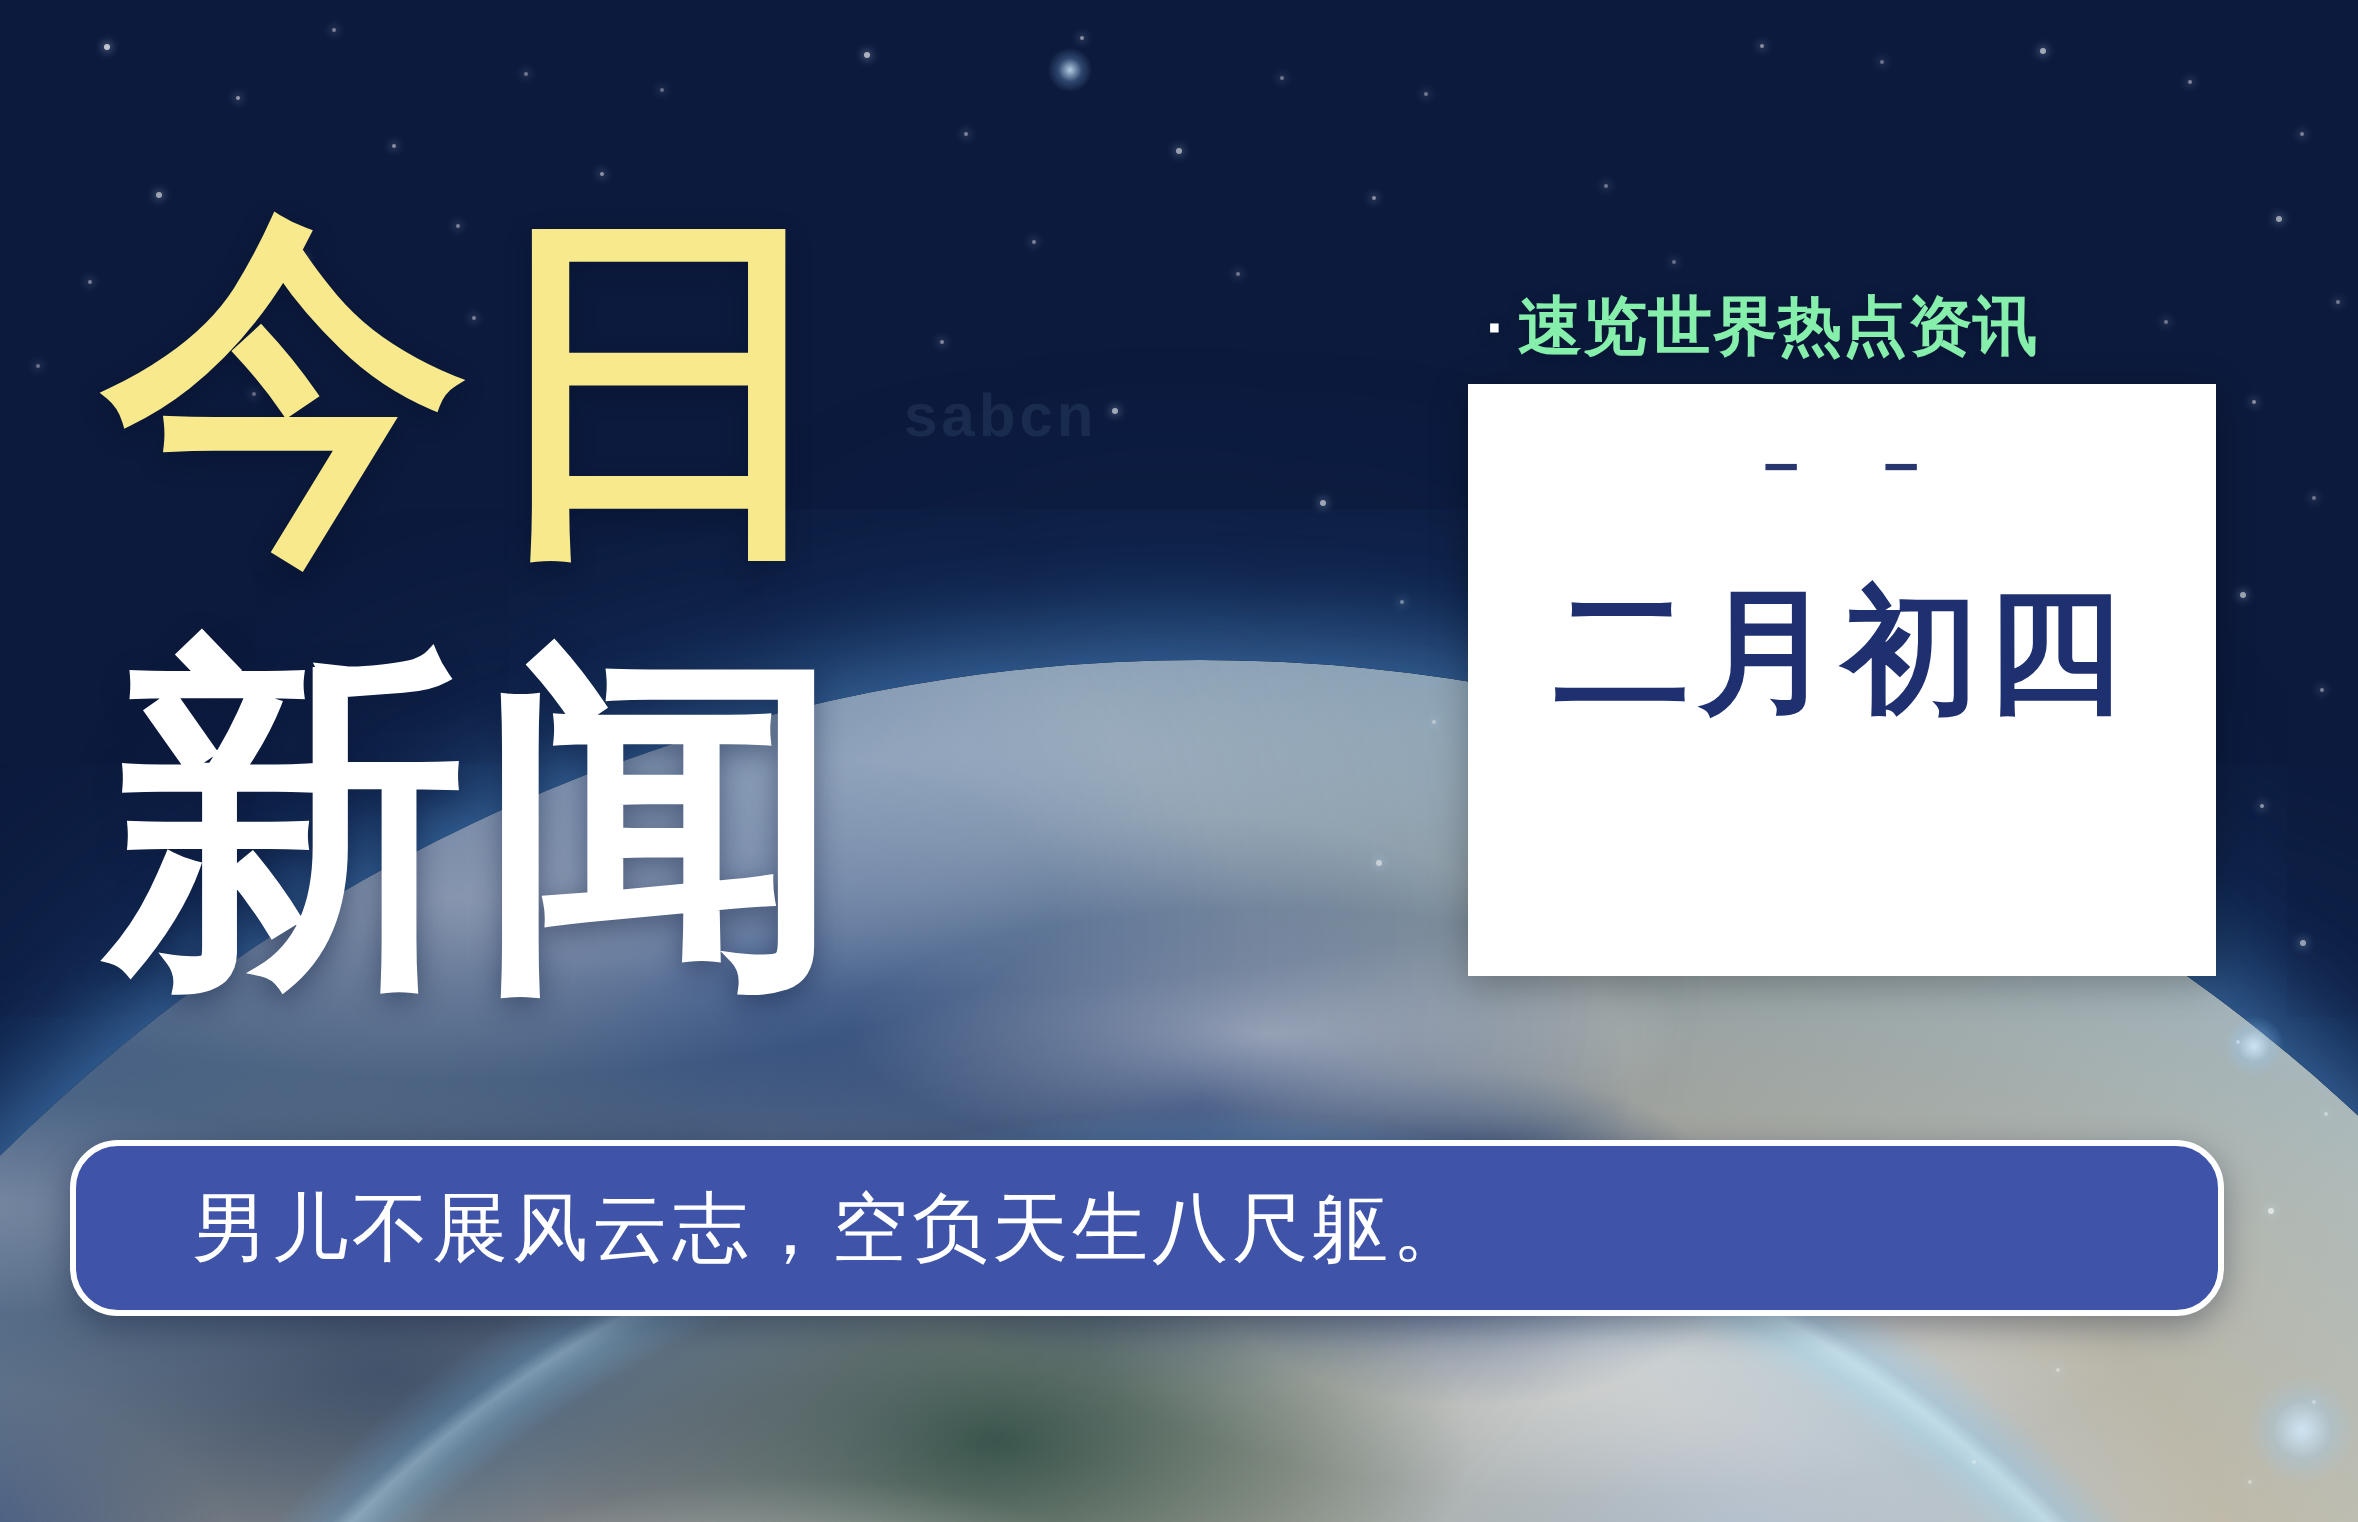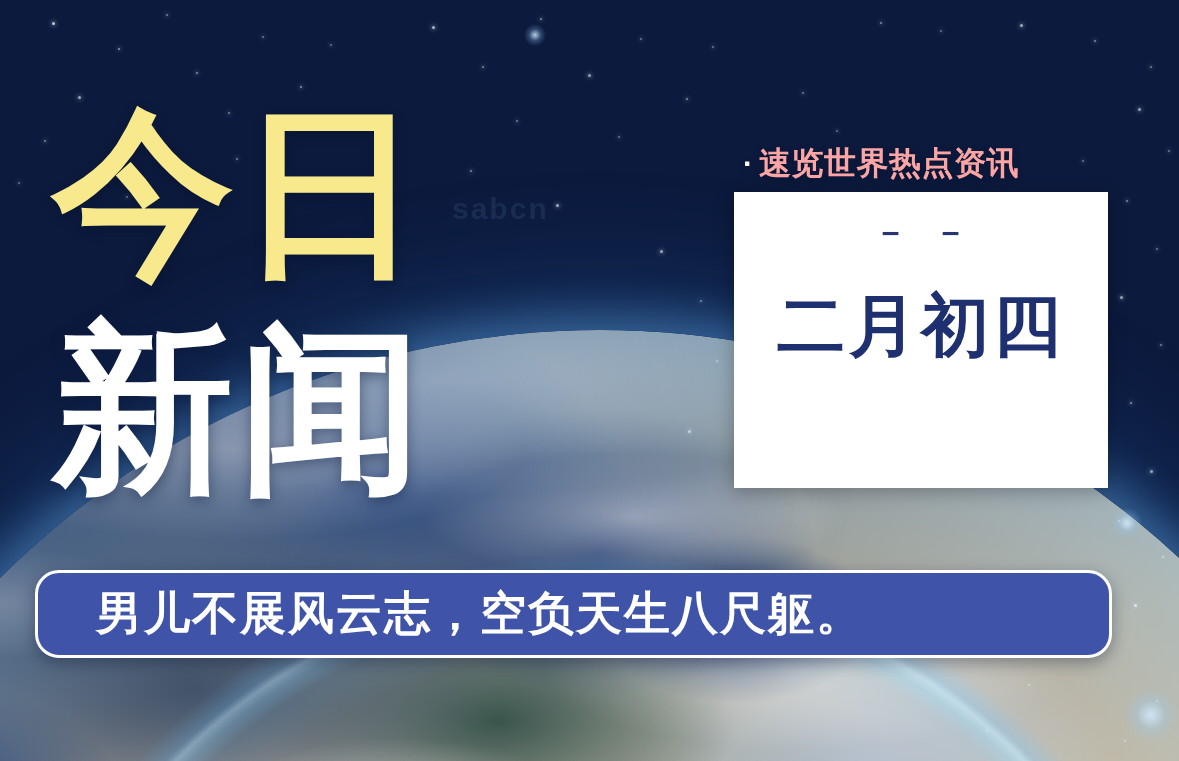--- a/index.html
+++ b/index.html
@@ -184,21 +184,21 @@
     color:#F7E27A;
     letter-spacing:0px;
     text-shadow:0 2px 6px rgba(5,15,40,0.5);
   }
   .tag-dot {
     font-size:30px; font-weight:700; color:#ffffff;
     margin:0 6px 0 7px;
     text-shadow:0 2px 6px rgba(5,15,40,0.5);
   }
   .tag-rest {
-    font-size:32px; font-weight:700; color:#fca5a5;
+    font-size:32px; font-weight:700; color:#86efac;
     letter-spacing:0.5px;
     text-shadow:0 2px 6px rgba(5,15,40,0.5);
   }
 
   .day-card {
     position:absolute;
     left:734px; top:192px;
     width:374px; height:296px;
     background:#ffffff;
     display:flex; flex-direction:column;
@@ -240,22 +240,22 @@
     width:1077px; height:88px;
     background:#3F54A8;
     border:3px solid #ffffff;
     border-radius:24px;
     display:flex; align-items:center;
     padding-left:58px;
     box-shadow:0 5px 16px rgba(5,15,45,0.35);
   }
   .quote-text {
     color:#ffffff;
-    font-size:46px;
-    font-weight:700;
+    font-size:38px;
+    font-weight:400;
     letter-spacing:2px;
     white-space:nowrap;
   }
 </style>
 </head>
 <body>
 
 <div id="poster">
 
   <div class="space"></div>

